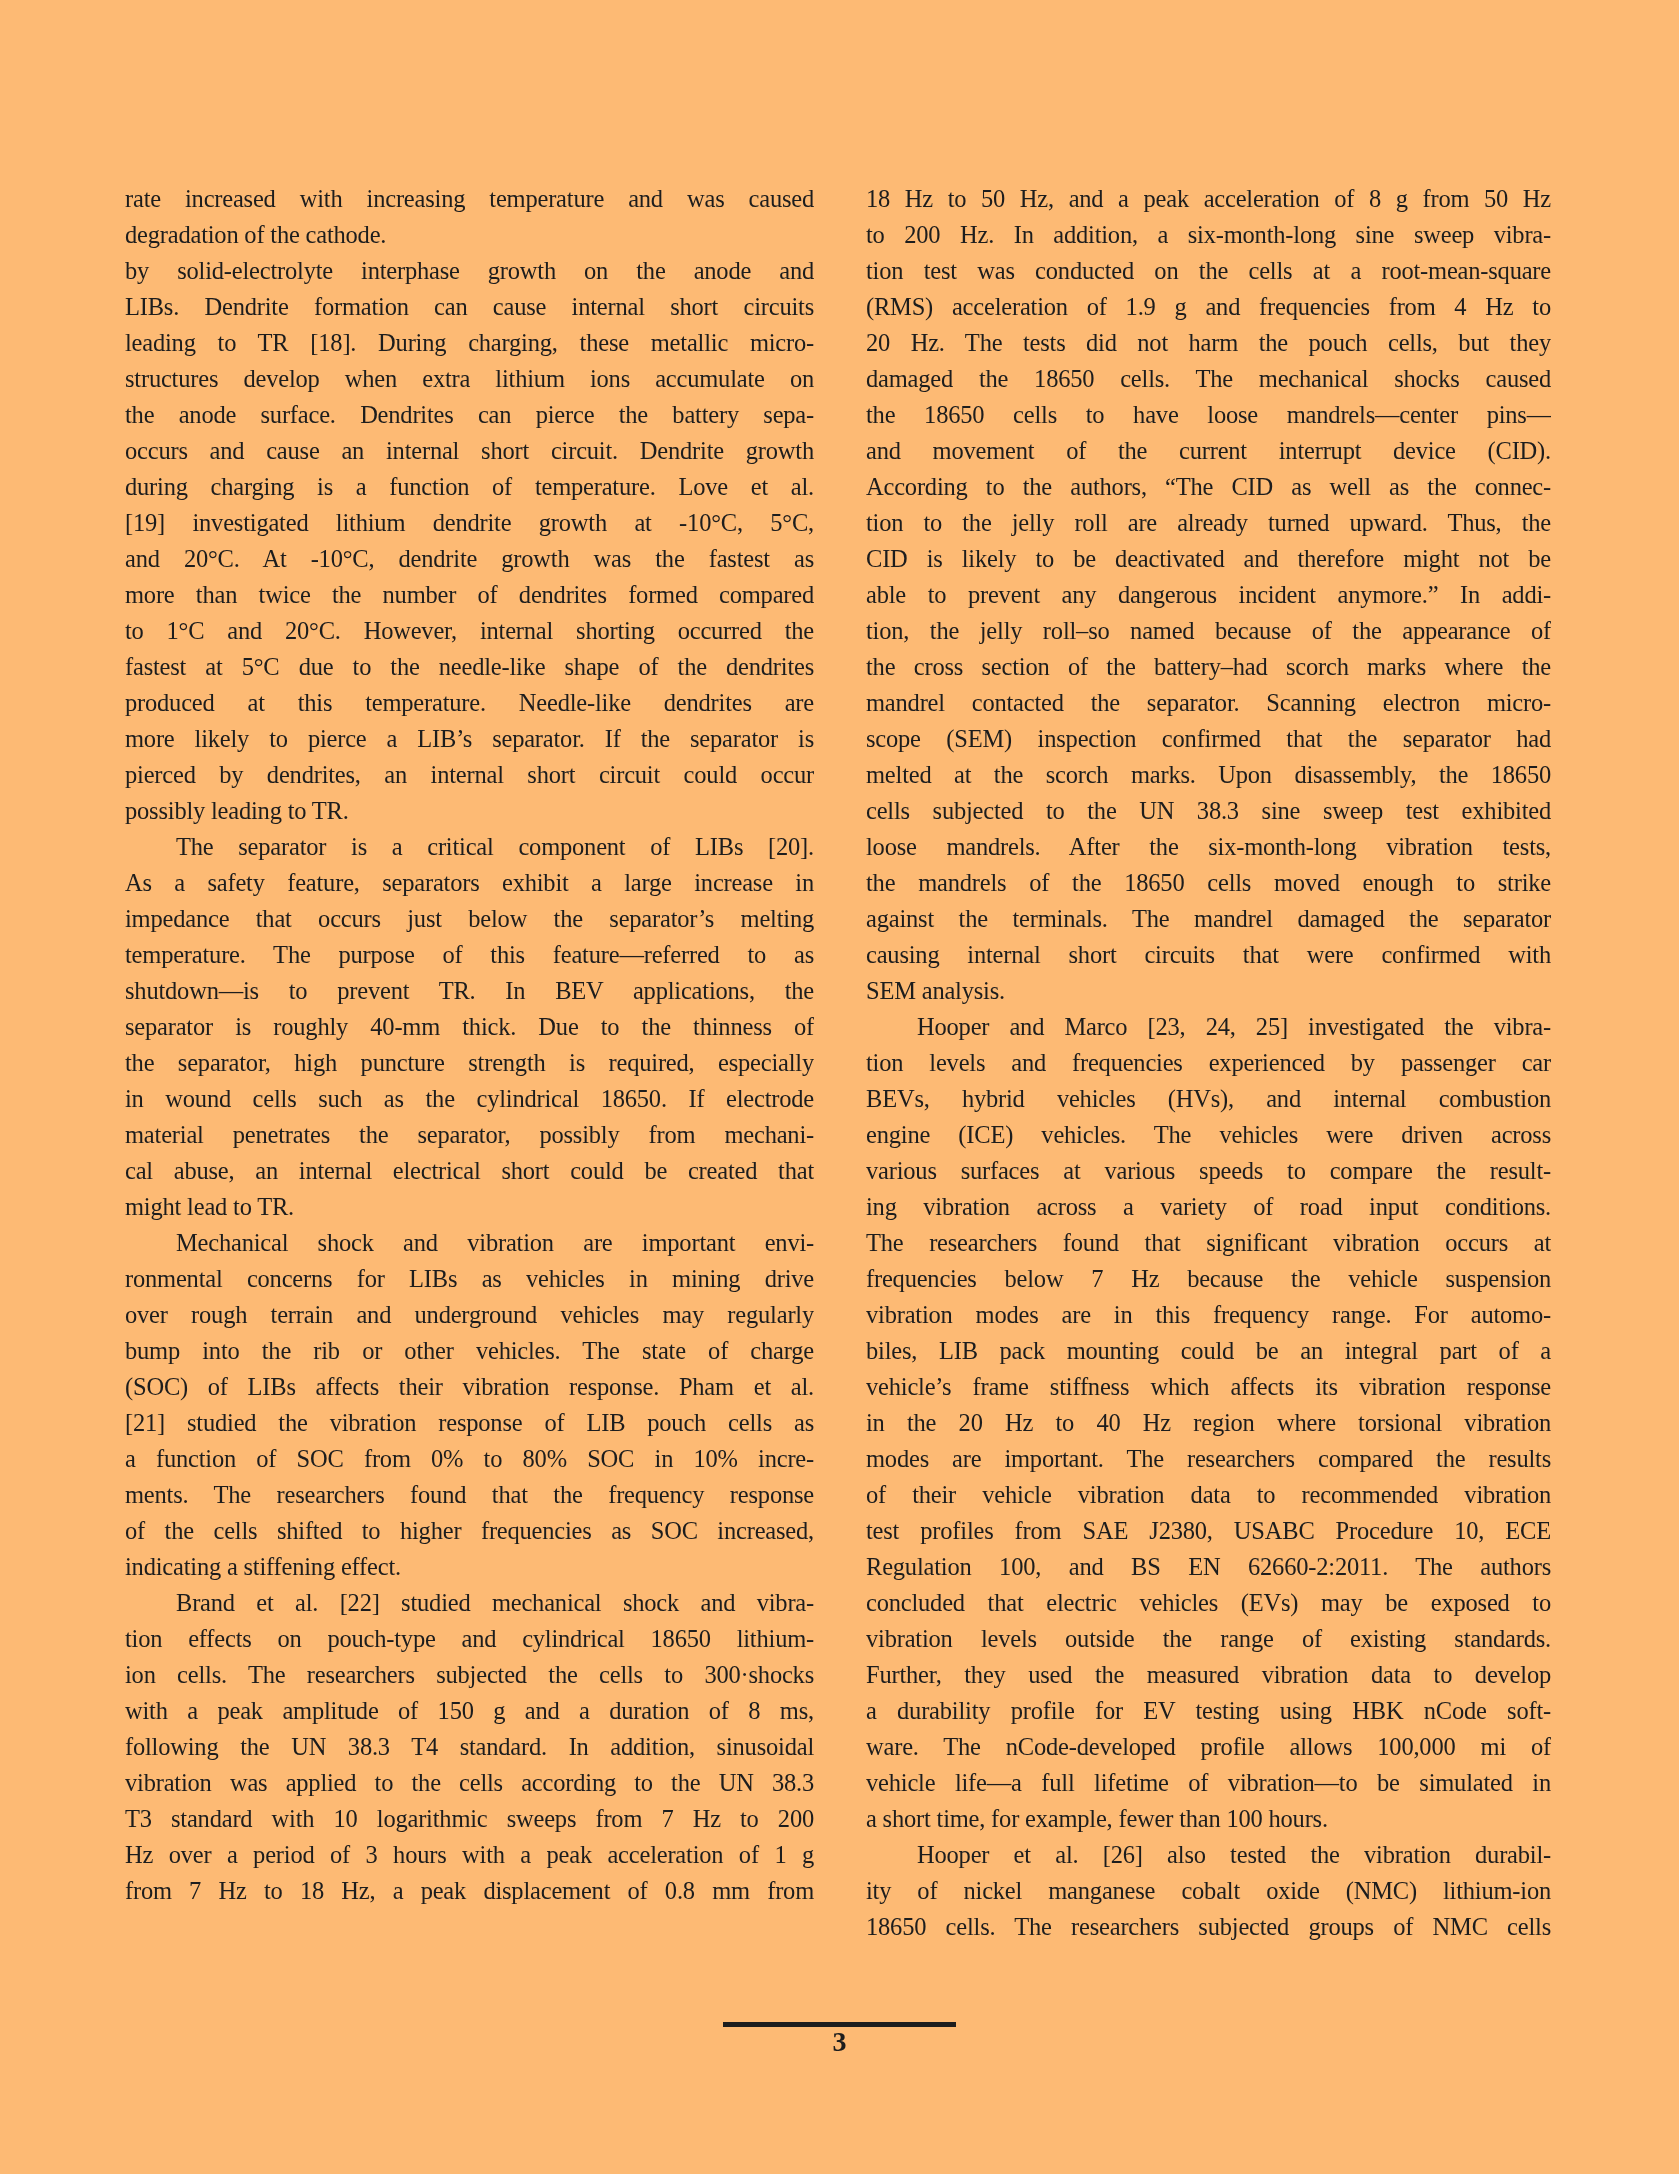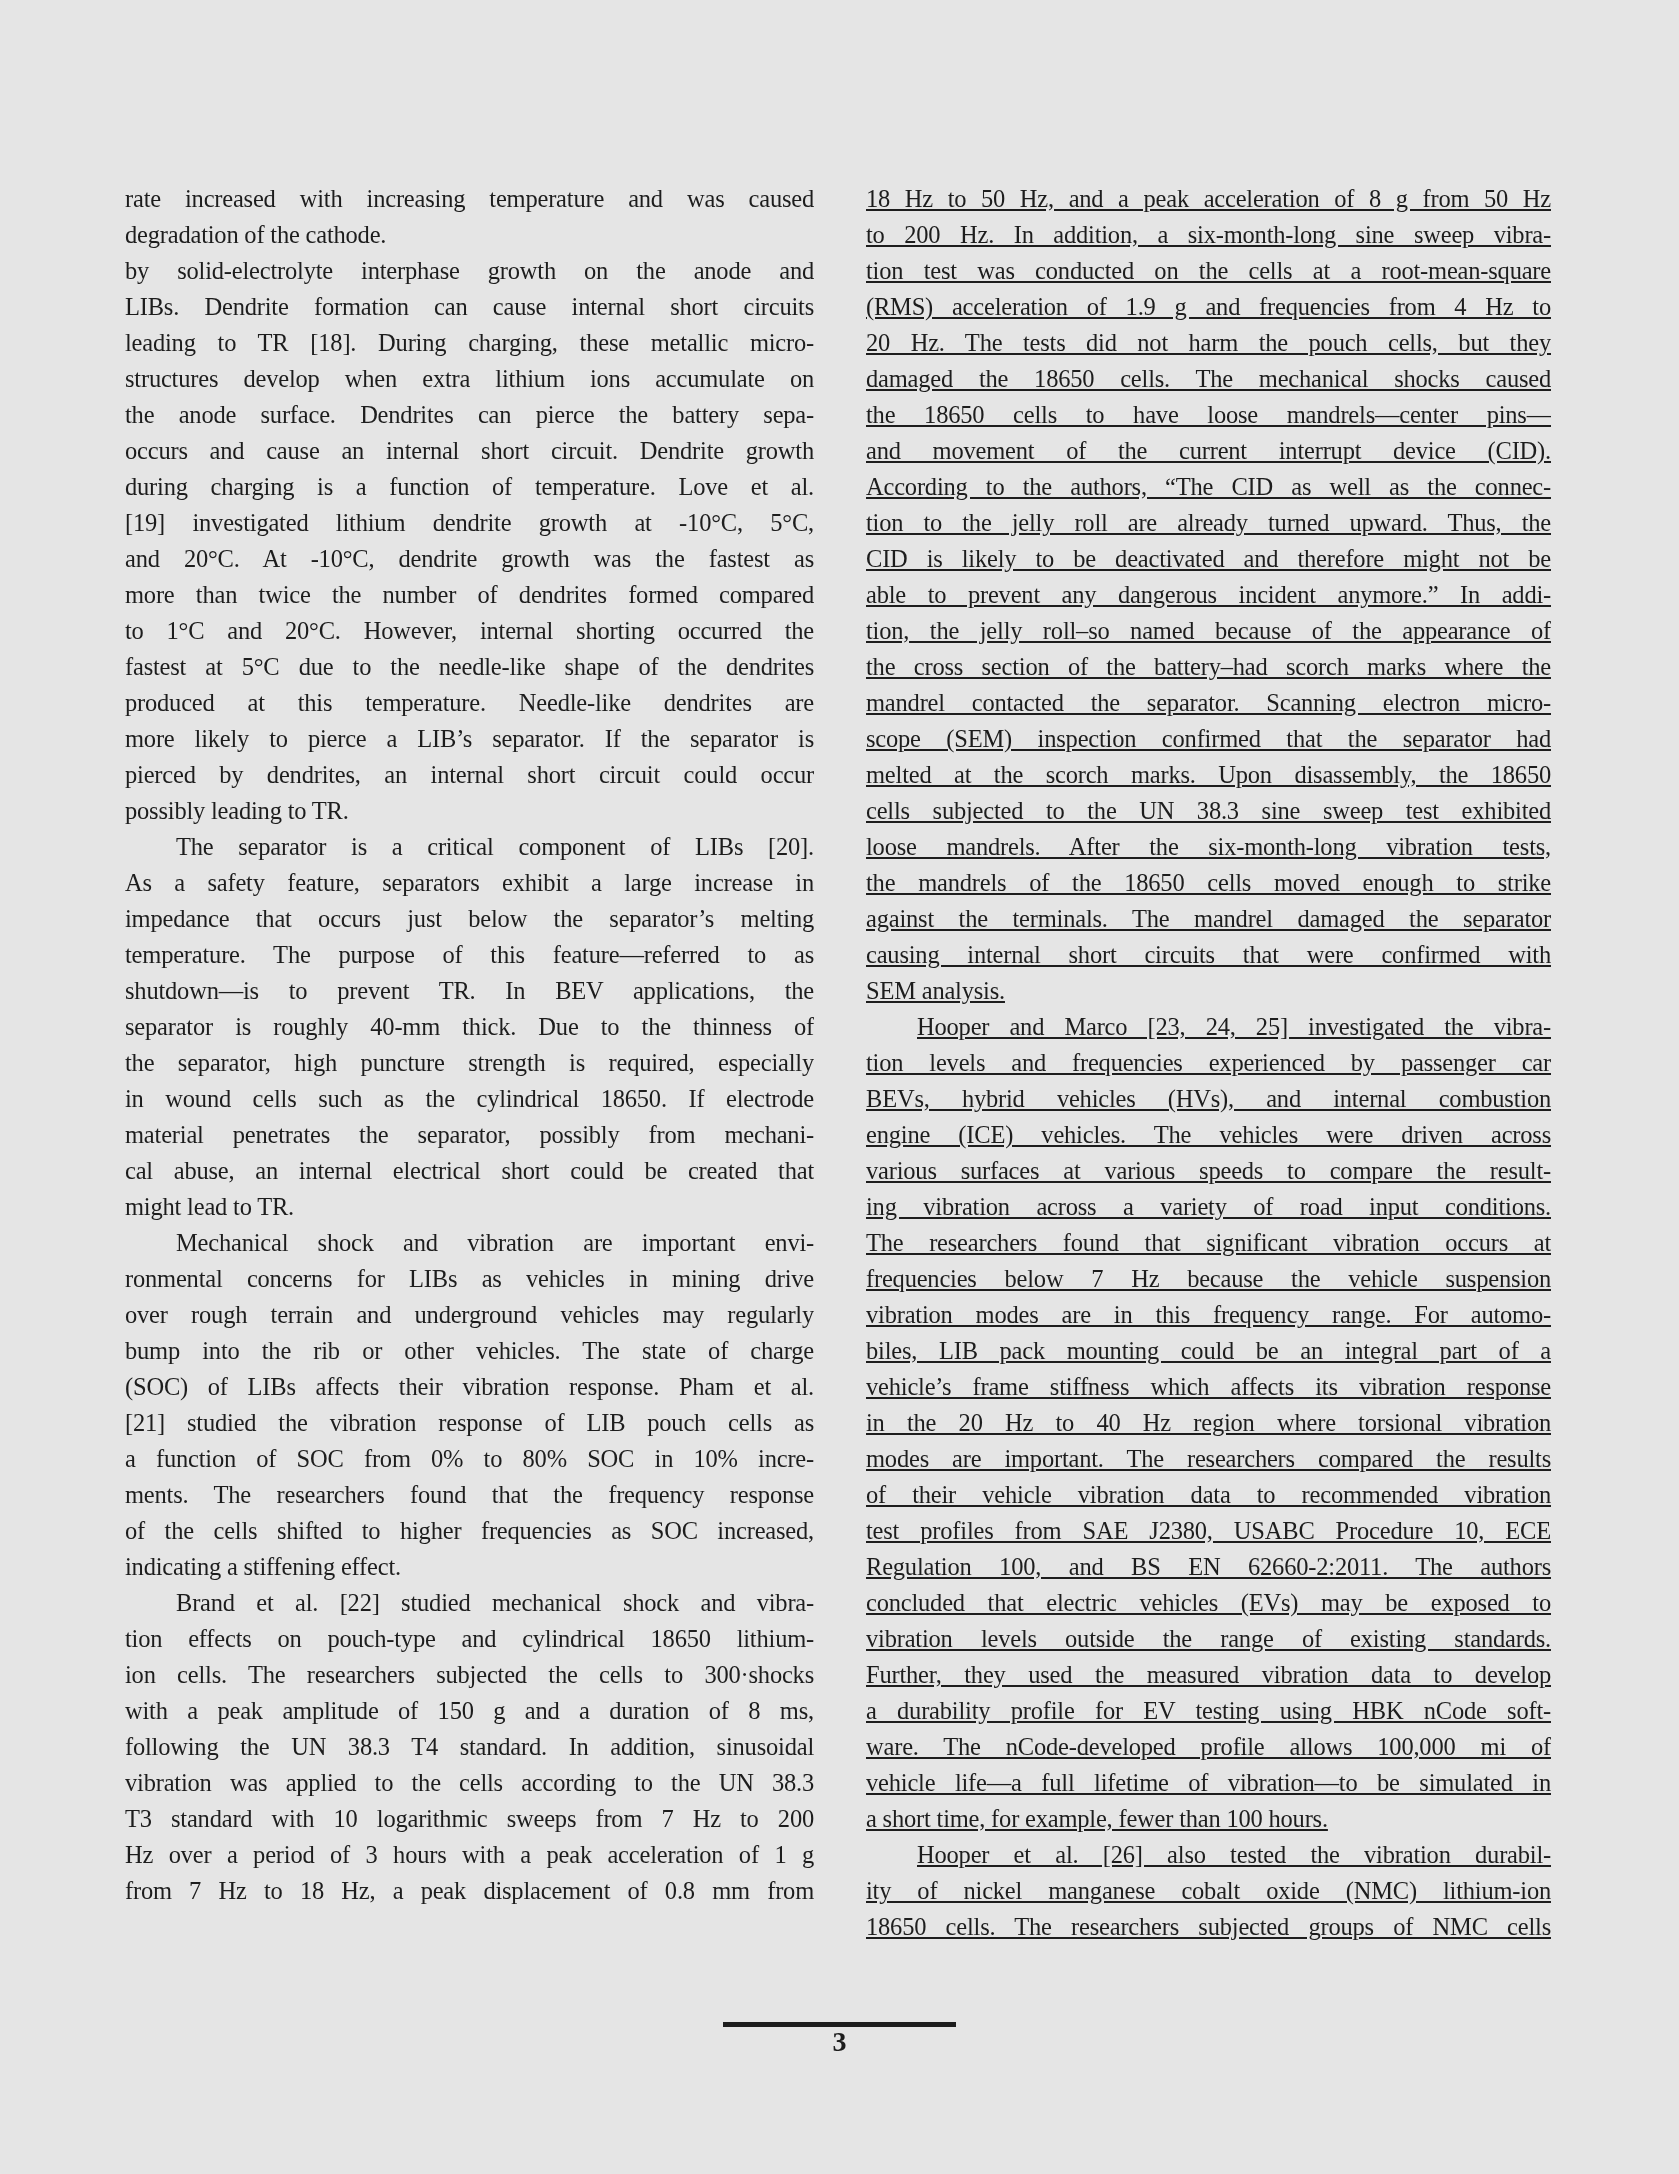--- a/index.html
+++ b/index.html
@@ -4,31 +4,31 @@
 <style>
   html, body {
     margin: 0;
     padding: 0;
     background: #ffffff;
   }
   .page {
     position: relative;
     width: 1680px;
     height: 2174px;
-    background: #e5e5e5;
+    background: #fdba74;
     font-family: "Liberation Serif", "DejaVu Serif", serif;
     color: #1d1d1d;
     overflow: hidden;
   }
   .col {
     position: absolute;
     top: 181px;
   }
   .col-left  { left: 125px; width: 689px; }
-  .col-right { left: 866px; width: 685px; text-decoration: underline; }
+  .col-right { left: 866px; width: 685px; }
   .line {
     height: 36px;
     line-height: 36px;
     font-size: 24.5px;
     letter-spacing: -0.2px;
     text-align: justify;
     text-align-last: justify;
     white-space: normal;
     overflow: hidden;
     hyphens: none;

